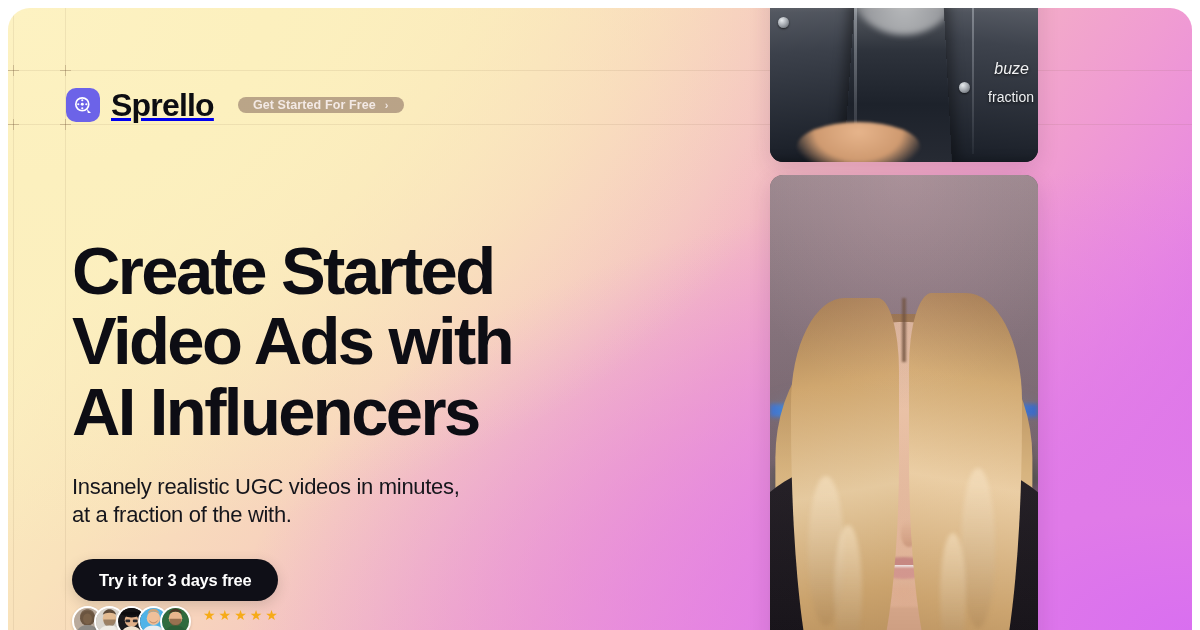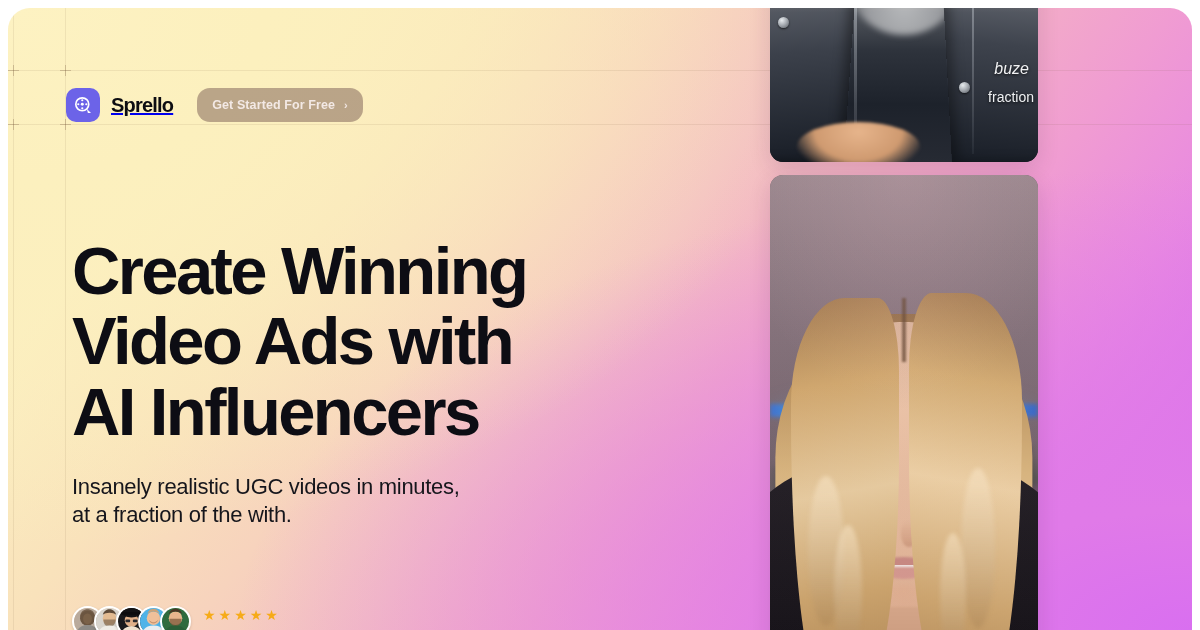--- a/index.html
+++ b/index.html
@@ -81,32 +81,32 @@
 
   .logo-mark {
     width: 34px; height: 34px;
     border-radius: 10px;
     background: #6c63e8;
     display: flex; align-items: center; justify-content: center;
     flex: none;
   }
 
   .brand-name {
-    font-size: 20px;
+    font-size: 32px;
     font-weight: 700;
     letter-spacing: -0.8px;
     color: #0d0d12;
     line-height: 1;
   }
 
   .cta-pill {
     display: inline-flex;
     align-items: center;
     gap: 9px;
-    height: 34px;
+    height: 16px;
     padding: 0 15px;
     border-radius: 13px;
     background: rgba(124, 96, 86, 0.52);
     color: #f3e9e5;
     font-size: 12.5px;
     font-weight: 600;
     letter-spacing: 0.1px;
     border: none;
     cursor: pointer;
     white-space: nowrap;
@@ -591,25 +591,26 @@
         <span class="brand-name">Sprello</span>
       </a>
 
       <button class="cta-pill">
         <span>Get Started For Free</span>
         <span class="chev">›</span>
       </button>
     </div>
 
     <div class="hero">
-      <h1 class="headline">Create Winning
+      <h1 class="headline">Create Started
 Video Ads with
 AI Influencers</h1>
       <p class="subhead">Insanely realistic UGC videos in minutes,
 at a fraction of the with.</p>
+      <button class="try-btn">Try it for 3 days free</button>
     </div>
 
     <div class="social">
       <div class="avatars">
 
         <div class="avatar">
           <svg class="av-face" viewBox="0 0 40 40" preserveAspectRatio="xMidYMid slice" aria-hidden="true">
             <rect width="40" height="40" fill="#b9aa9c"></rect>
             <circle cx="20" cy="15" r="11" fill="#6d5844"></circle>
             <ellipse cx="20" cy="16" rx="6.5" ry="8" fill="#d2a579"></ellipse>

